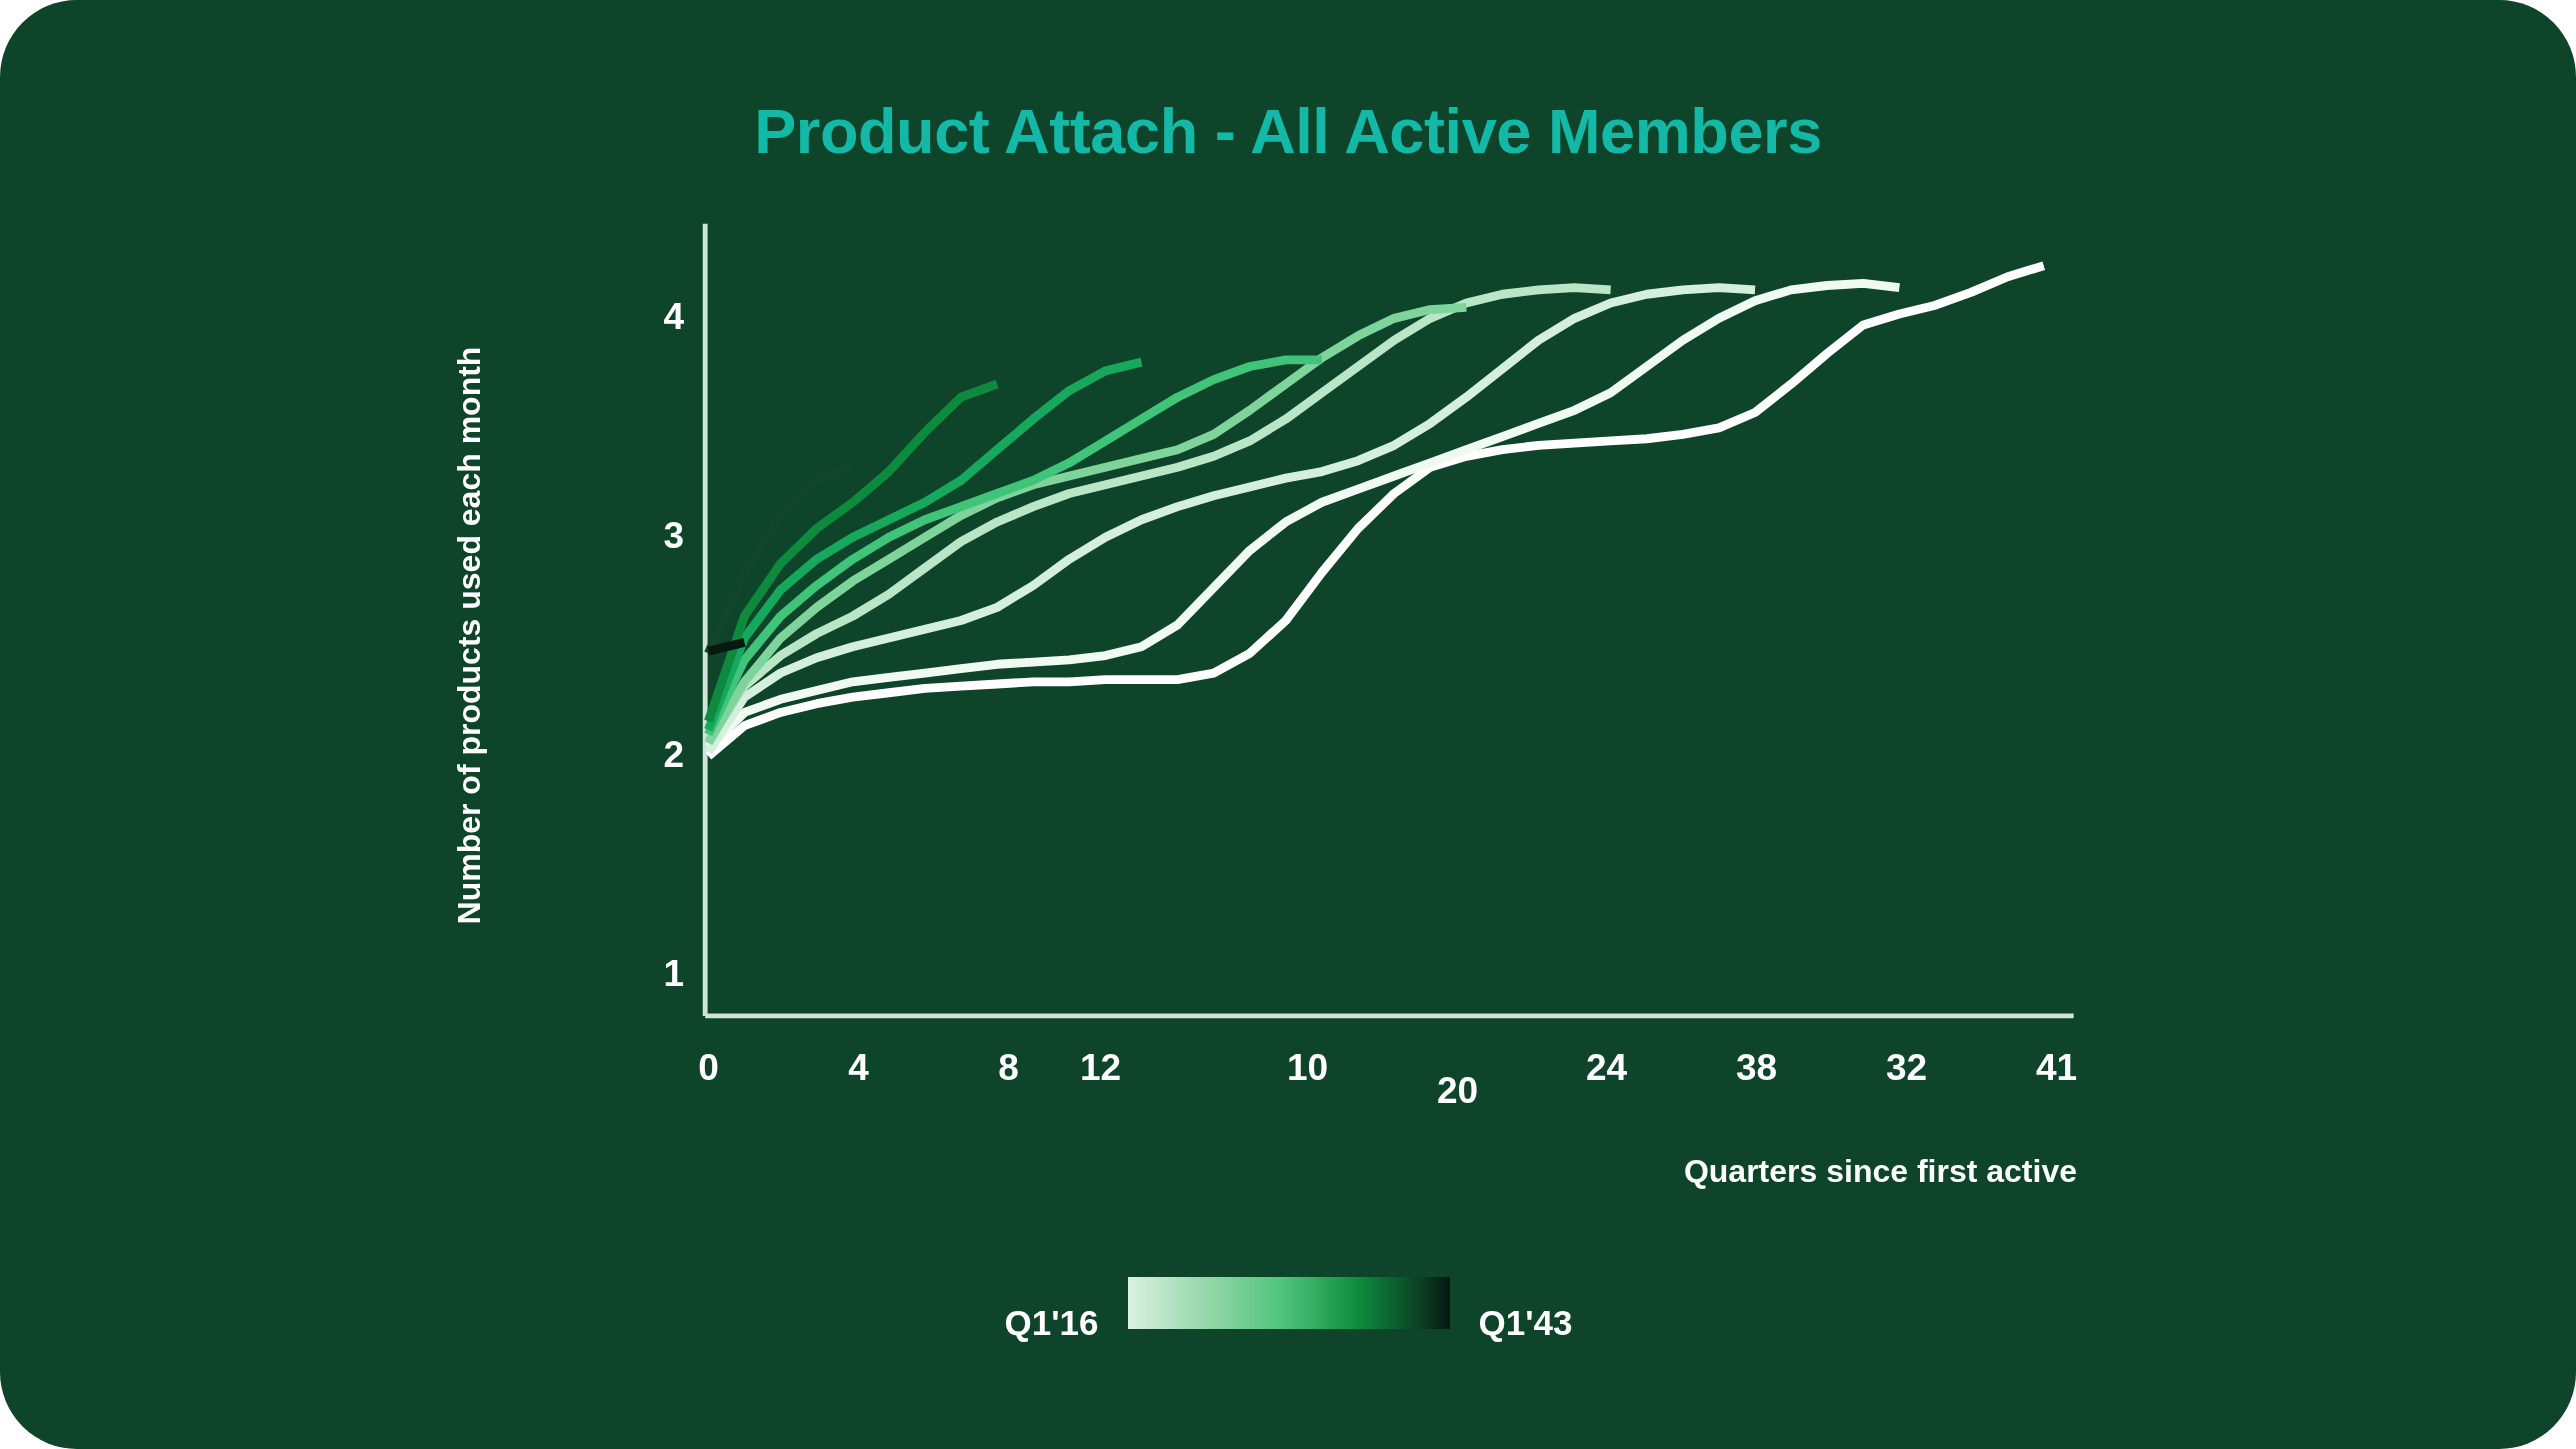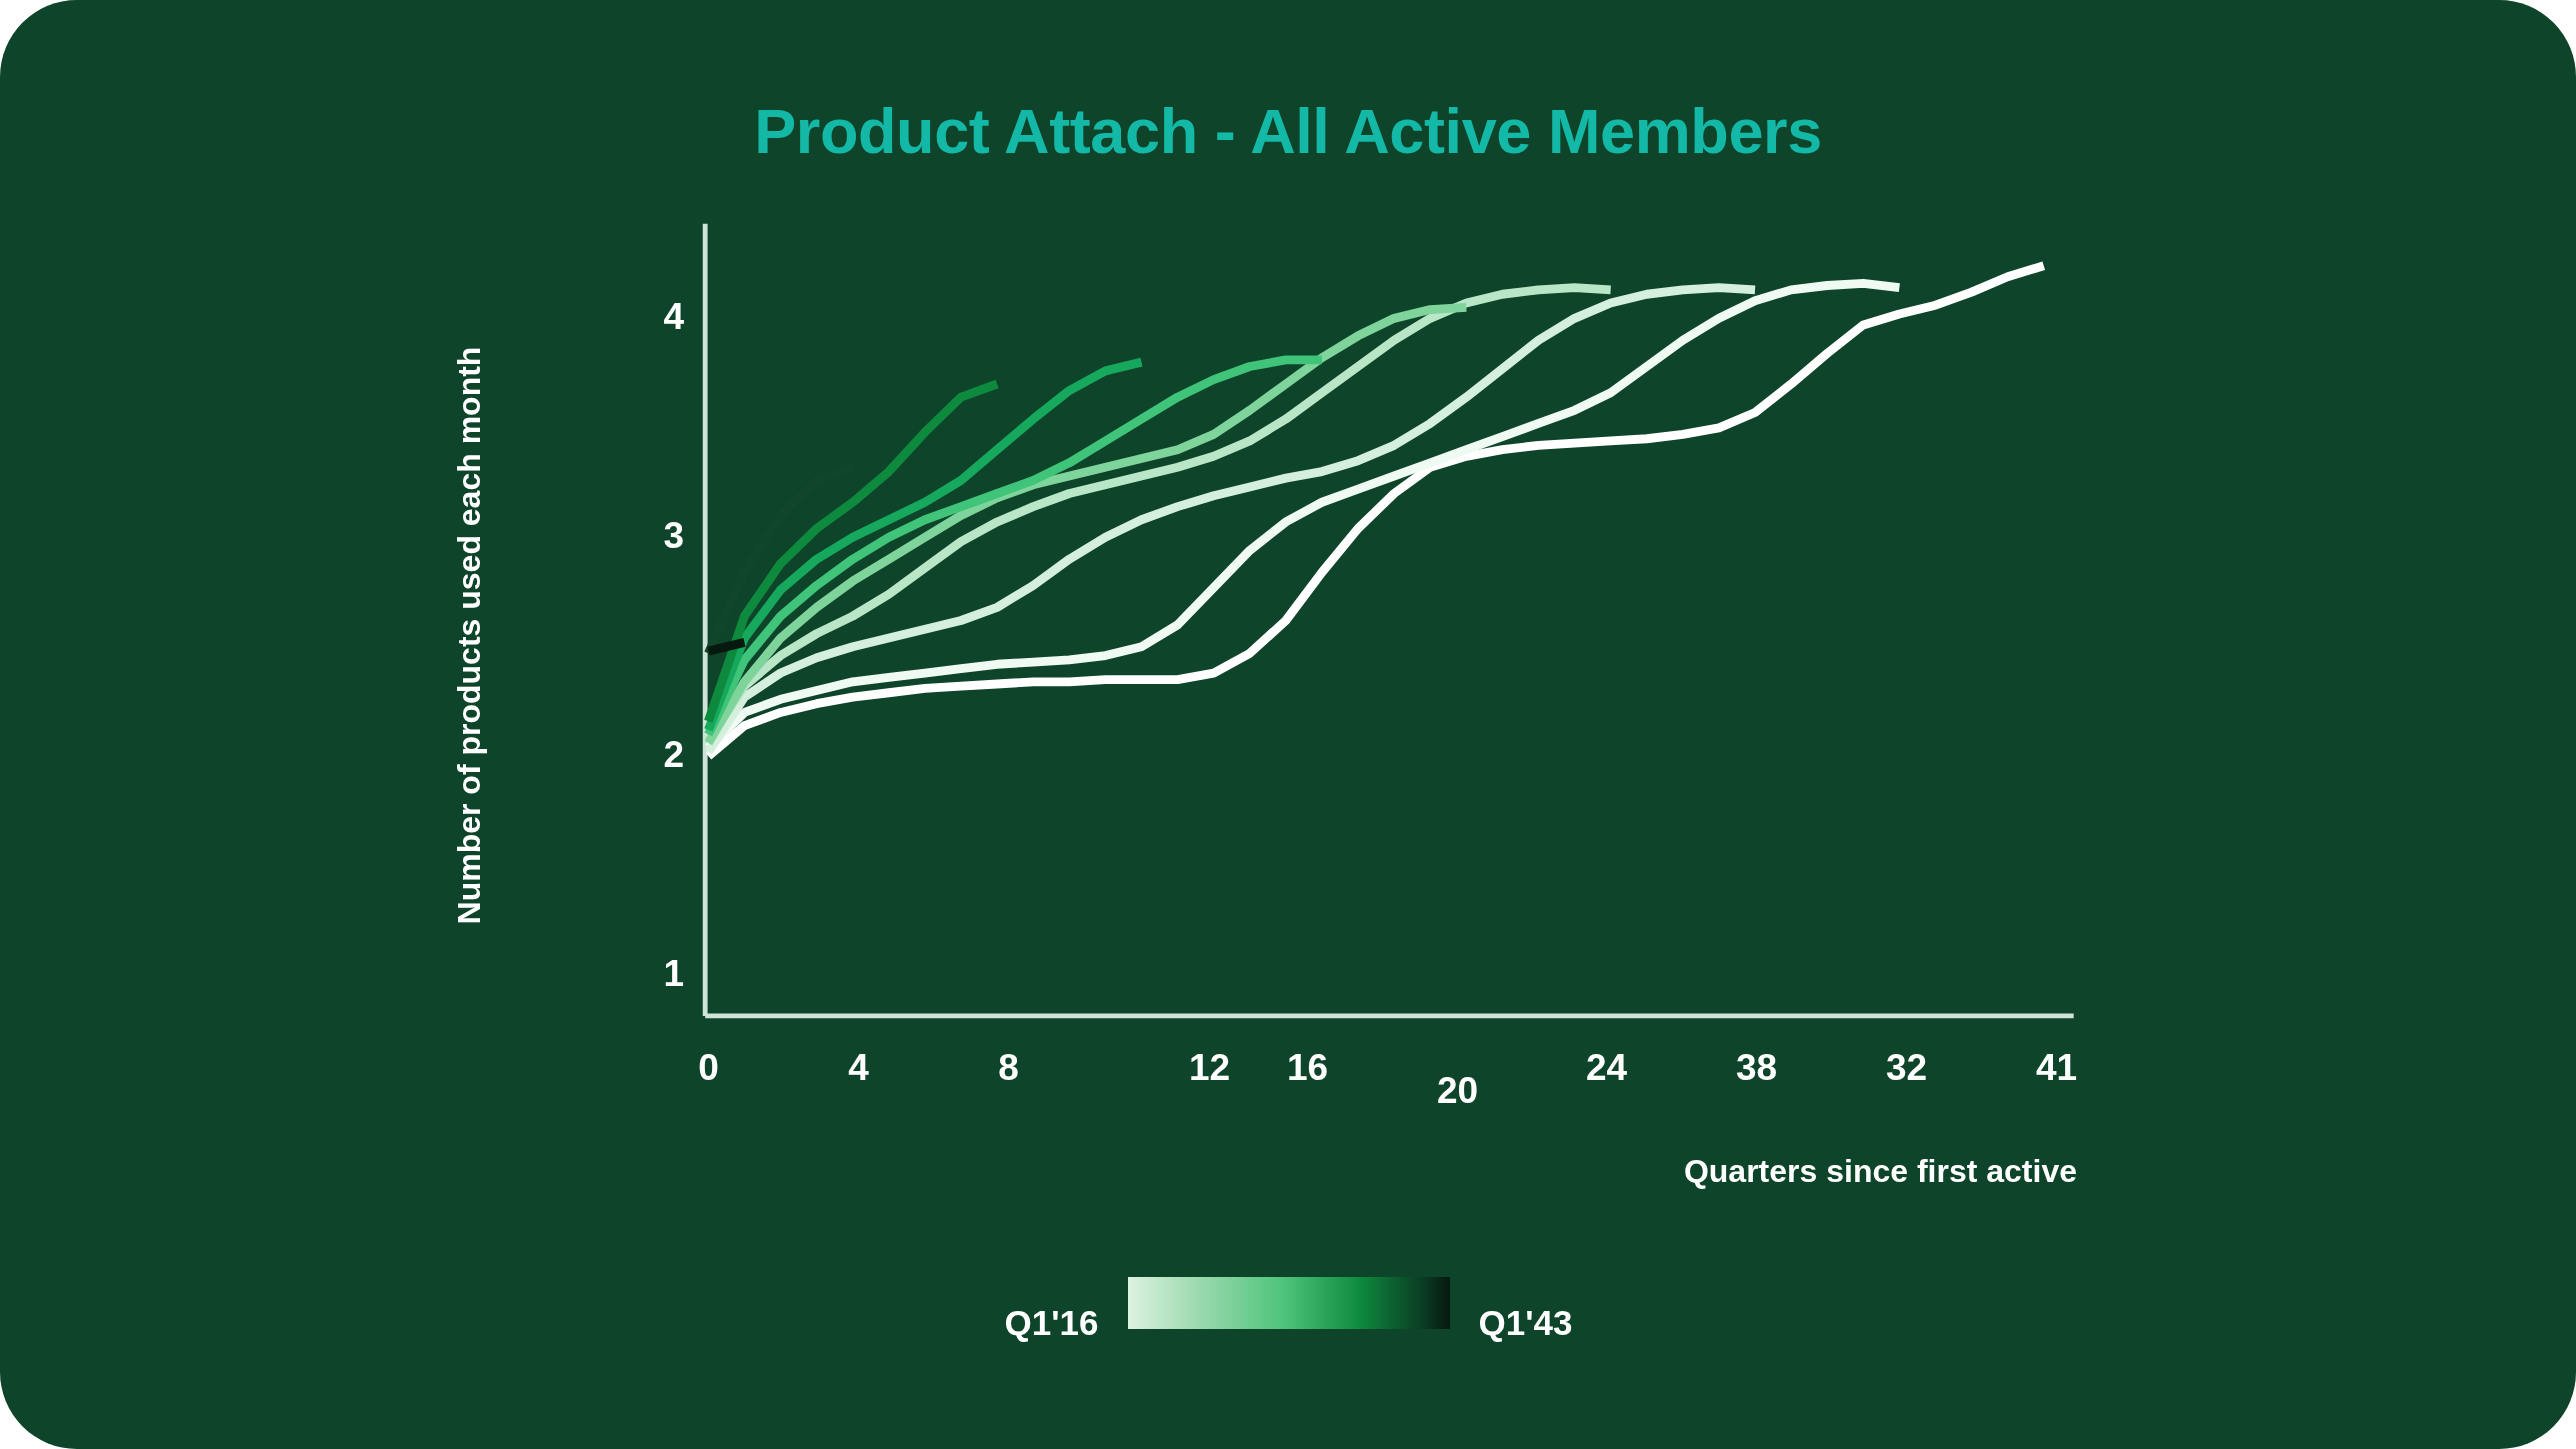--- a/index.html
+++ b/index.html
@@ -146,22 +146,22 @@
   <div id="x-axis-title">Quarters since first active</div>
 
   <div class="ytick" style="left:612px; top:296px;">4</div>
   <div class="ytick" style="left:612px; top:515px;">3</div>
   <div class="ytick" style="left:612px; top:734px;">2</div>
   <div class="ytick" style="left:612px; top:953px;">1</div>
 
   <div class="xtick" style="left:660px;  top:1047px;">0</div>
   <div class="xtick" style="left:810px; top:1047px;">4</div>
   <div class="xtick" style="left:960px; top:1047px;">8</div>
-  <div class="xtick" style="left:1161px; top:1047px;">12</div>
-  <div class="xtick" style="left:1259px; top:1047px;">16</div>
+  <div class="xtick" style="left:1052px; top:1047px;">12</div>
+  <div class="xtick" style="left:1259px; top:1047px;">10</div>
   <div class="xtick" style="left:1409px; top:1070px;">20</div>
   <div class="xtick" style="left:1558px; top:1047px;">24</div>
   <div class="xtick" style="left:1708px; top:1047px;">38</div>
   <div class="xtick" style="left:1858px; top:1047px;">32</div>
   <div class="xtick" style="left:2008px; top:1047px;">41</div>
 
   <div id="legend">
     <span class="legend-label">Q1'16</span>
     <div id="legend-gradient"></div>
     <span class="legend-label">Q1'43</span>

